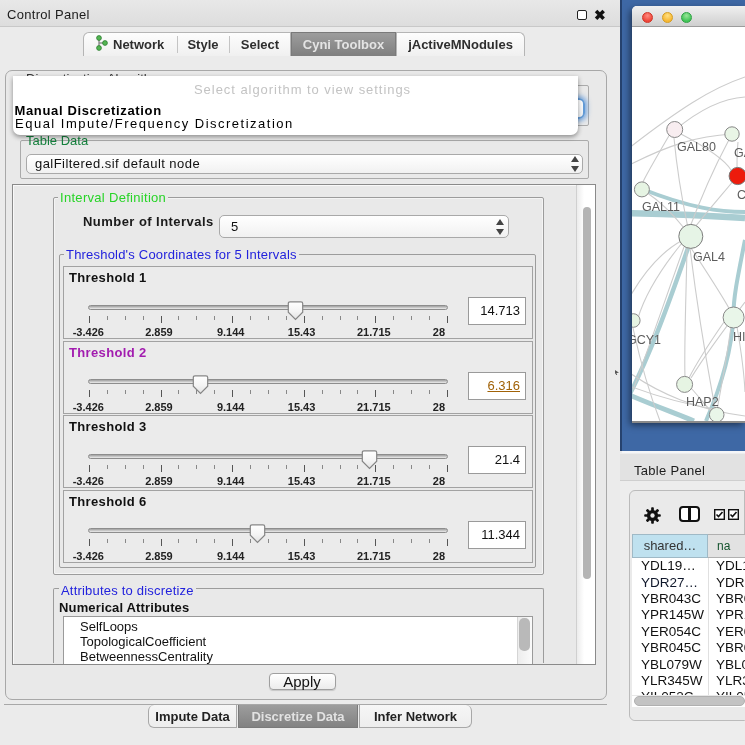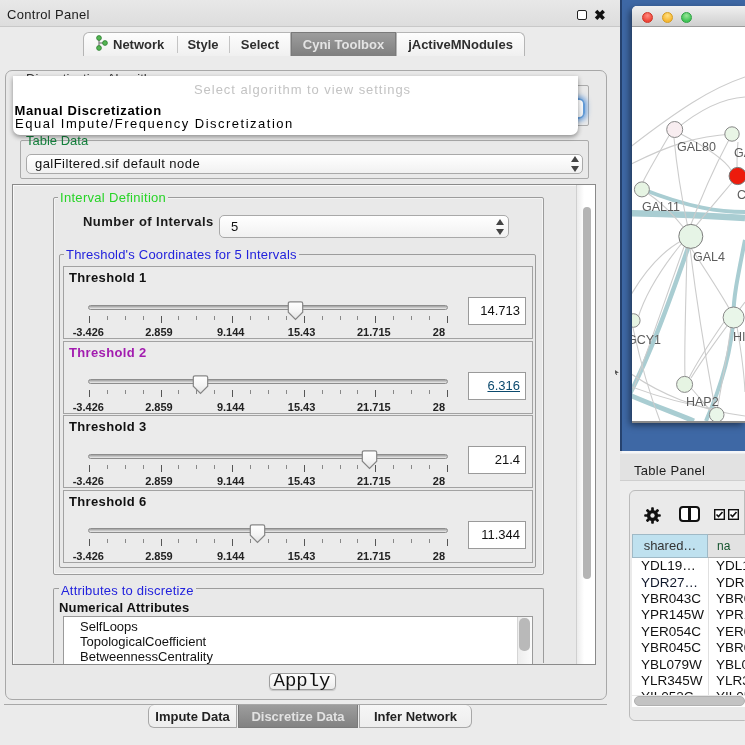--- a/index.html
+++ b/index.html
@@ -100,21 +100,21 @@
     <defs>
       <linearGradient id="g2" x1="0" y1="0" x2="0" y2="1">
         <stop offset="0" stop-color="#ffffff"></stop>
         <stop offset="0.55" stop-color="#f4f4f4"></stop>
         <stop offset="1" stop-color="#e2e2e2"></stop>
       </linearGradient>
     </defs>
     <path d="M3,0.8 L14,0.8 Q15.7,0.8 15.7,2.5 L15.7,11.3 L8.5,18.4 L1.3,11.3 L1.3,2.5 Q1.3,0.8 3,0.8 Z" fill="url(#g2)" stroke="#858585" stroke-width="1.2"></path>
   </svg>
 <div class="a" style="left:468px;top:371.5px;width:58px;height:28px;background:#fff;border:1px solid #9a9a9a;"></div>
-<div class="a" style="left:468px;top:371.5px;width:52px;height:28px;line-height:28px;font-size:13px;color:#0c4a6e;text-align:right;text-decoration:underline;">6.316</div>
+<div class="a" style="left:468px;top:371.5px;width:52px;height:28px;line-height:28px;font-size:13px;color:#a16207;text-align:right;text-decoration:underline;">6.316</div>
 <div class="a" style="left:63px;top:415.0px;width:470px;height:73px;background:#ebebeb;border:1px solid #a2a2a2;"></div>
 <div class="a" style="left:69px;top:419.0px;font-size:13px;font-weight:bold;color:#111;letter-spacing:.35px;">Threshold 3</div>
 <div class="a" style="left:88.0px;top:453.5px;width:360.0px;height:5px;background:linear-gradient(#9f9f9f,#ededed);border:1px solid #8d8d8d;border-radius:3px;"></div>
 <div class="a" style="left:89.0px;top:464.5px;width:359.0px;height:4px;background:repeating-linear-gradient(to right,#888 0,#888 1px,transparent 1px,transparent 17.9px);"></div>
 <div class="a" style="left:89.0px;top:464.5px;width:1px;height:7px;background:#555;"></div>
 <div class="a" style="left:160.6px;top:464.5px;width:1px;height:7px;background:#555;"></div>
 <div class="a" style="left:232.2px;top:464.5px;width:1px;height:7px;background:#555;"></div>
 <div class="a" style="left:303.8px;top:464.5px;width:1px;height:7px;background:#555;"></div>
 <div class="a" style="left:375.4px;top:464.5px;width:1px;height:7px;background:#555;"></div>
 <div class="a" style="left:447.0px;top:464.5px;width:1px;height:7px;background:#555;"></div>
@@ -167,21 +167,21 @@
 <div class="a" style="left:53px;top:588px;width:491px;height:75px;border:1px solid #9c9c9c;border-top-left-radius:2px;border-top-right-radius:2px;border-bottom:none;"></div>
 <div class="a" style="left:59px;top:582.5px;font-size:13px;color:#2222dd;background:#e9e9e9;padding:0 2px;letter-spacing:.2px;">Attributes to discretize</div>
 <div class="a" style="left:59px;top:600px;font-size:13px;font-weight:bold;color:#111;letter-spacing:.15px;">Numerical Attributes</div>
 <div class="a" style="left:63px;top:616px;width:470px;height:49px;background:#fff;border:1px solid #9a9a9a;border-bottom:none;"></div>
 <div class="a" style="left:80px;top:619px;font-size:13px;color:#111;line-height:15.2px;">SelfLoops<br>TopologicalCoefficient<br>BetweennessCentrality</div>
 <div class="a" style="left:517px;top:617px;width:15px;height:48px;background:linear-gradient(to right,#ededed,#fafafa);border-left:1px solid #d5d5d5;"></div>
 <div class="a" style="left:519px;top:618px;width:11px;height:33px;background:#b9b9b9;border-radius:5px;"></div>
 <div class="a" style="left:13px;top:665px;width:583px;height:34px;background:#e9e9e9;"></div>
 <div class="a" style="left:12px;top:664px;width:584px;height:1.2px;background:#8a8a8a;"></div>
 <div class="a" style="left:268.5px;top:672.5px;width:67px;height:17.5px;background:linear-gradient(#ffffff,#ececec);border:1px solid #9f9f9f;border-radius:4px;box-shadow:0 1px 1px rgba(0,0,0,.15);"></div>
-<div class="a" style="left:268.5px;top:672.5px;width:67px;height:17.5px;line-height:17px;font-size:19px;color:#111;text-align:center;font-family:Liberation Mono, monospace;">Apply</div>
+<div class="a" style="left:268.5px;top:672.5px;width:67px;height:17.5px;line-height:17px;font-size:15px;color:#111;text-align:center;">Apply</div>
 <div class="a" style="left:4px;top:704px;width:603px;height:1px;background:#a8a8a8;"></div>
 <div class="a" style="left:148px;top:705px;width:89px;border-radius:6px 0 0 6px;height:23px;background:linear-gradient(#f6f6f6,#ededed);border:1px solid #a8a8a8;border-top:none;"></div>
 <div class="a" style="left:148px;top:709px;width:89px;font-size:13px;font-weight:bold;color:#222;text-align:center;">Impute Data</div>
 <div class="a" style="left:238px;top:705px;width:120px;background:linear-gradient(#9d9d9d,#828282);border:1px solid #7a7a7a;border-top:none;height:23px;"></div>
 <div class="a" style="left:238px;top:709px;width:120px;font-size:13px;font-weight:bold;color:#e2e2e2;text-align:center;">Discretize Data</div>
 <div class="a" style="left:359px;top:705px;width:113px;border-radius:0 6px 6px 0;height:23px;background:linear-gradient(#f6f6f6,#ededed);border:1px solid #a8a8a8;border-top:none;"></div>
 <div class="a" style="left:359px;top:709px;width:113px;font-size:13px;font-weight:bold;color:#222;text-align:center;">Infer Network</div>
 <div class="a" style="left:13px;top:76px;width:565px;height:59px;background:#fff;border-radius:0 0 7px 7px;box-shadow:0 2px 5px rgba(0,0,0,.4);z-index:5;"></div>
 <div class="a" style="left:194px;top:82px;font-size:13px;color:#c3c3c3;z-index:6;letter-spacing:.95px;">Select algorithm to view settings</div>
 <div class="a" style="left:14.5px;top:102.5px;font-size:13px;font-weight:bold;color:#000;z-index:6;letter-spacing:.65px;">Manual Discretization</div>

